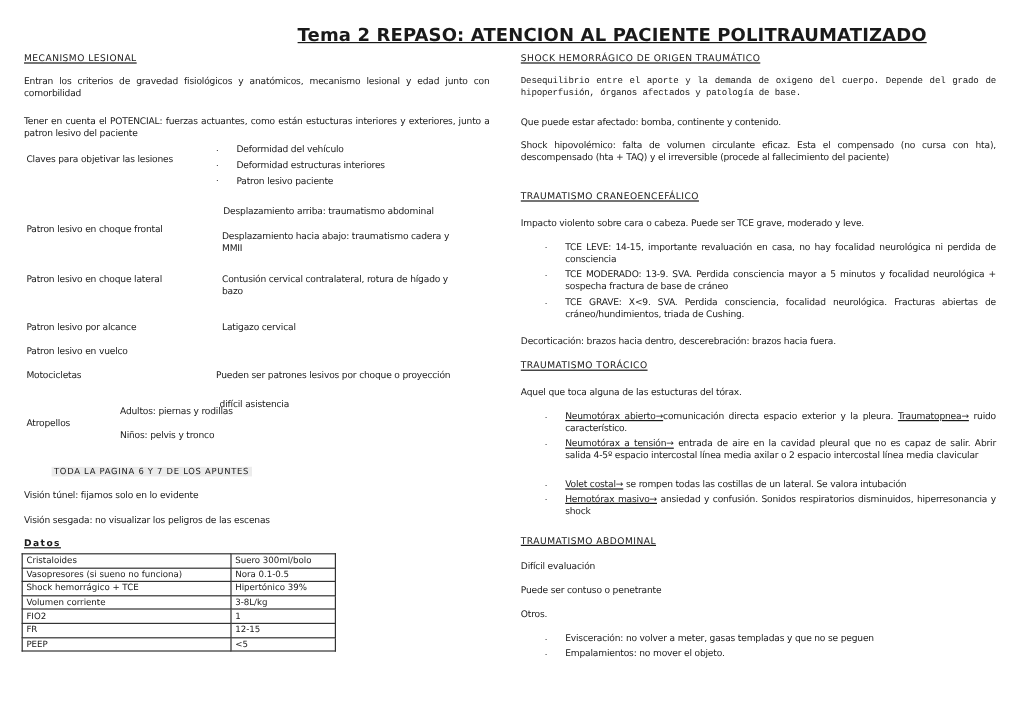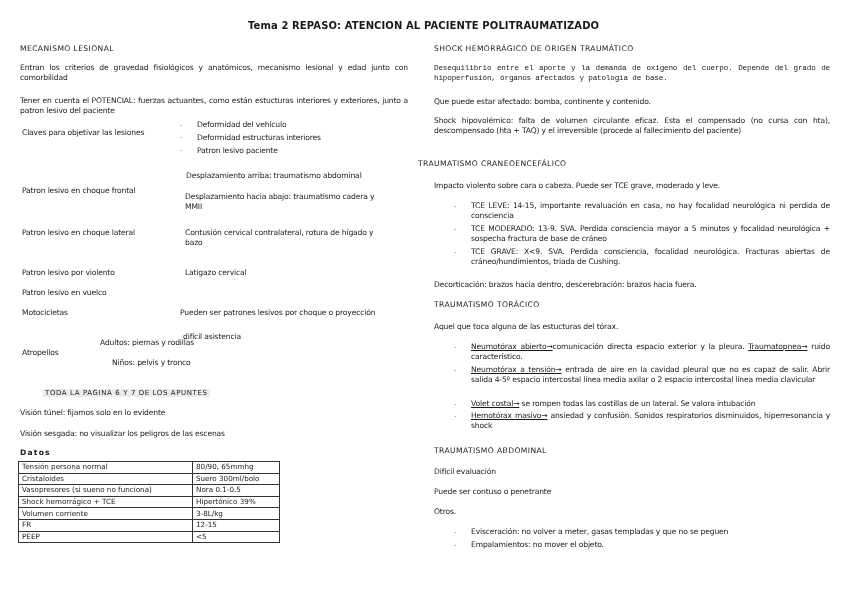--- a/index.html
+++ b/index.html
@@ -2,22 +2,22 @@
 <html><head>
 <meta charset="utf-8">
 <style>
   html, body { margin:0; padding:0; background:#ffffff; }
   body { width:848px; height:599px; position:relative; overflow:hidden;
          font-family:"DejaVu Sans", sans-serif; color:#1a1a1a; }
   .abs { position:absolute; white-space:nowrap; }
   .t { font-size:7.6px; letter-spacing:-0.15px; line-height:10px; }
   .wrap { white-space:normal; }
   .just { text-align:justify; }
-  .title { font-family:"DejaVu Sans", sans-serif; font-weight:bold; font-size:10px; letter-spacing:0.1px; }
-  .h { font-size:7.6px; letter-spacing:0.4px; text-transform:uppercase; }
+  .title { font-family:"DejaVu Sans", sans-serif; font-weight:bold; font-size:15px; letter-spacing:0.1px;text-decoration:underline; }
+  .h { font-size:7.6px; text-decoration:underline; letter-spacing:0.4px; text-transform:uppercase; }
   .hl { background:#ececec; padding:0 2px; font-size:7px; letter-spacing:0.6px; }
   .bul { position:absolute; font-size:7px; }
   .u { text-decoration:underline; }
   table.datos { position:absolute; left:18px; top:461px; border-collapse:collapse; width:262px; }
   table.datos td { border:1px solid #333; font-size:7.2px; height:10.6px; padding:0 3px; line-height:10px; white-space:nowrap; }
   table.datos td.v { width:80px; }
 </style>
 </head>
 <body>
 
@@ -35,78 +35,78 @@
 <div class="abs t" style="left:197px;top:133px;">Deformidad estructuras interiores</div>
 <div class="abs t" style="left:197px;top:146px;">Patron lesivo paciente</div>
 
 <div class="abs t" style="left:22px;top:186px;">Patron lesivo en choque frontal</div>
 <div class="abs t" style="left:186px;top:171px;">Desplazamiento arriba: traumatismo abdominal</div>
 <div class="abs t wrap" style="left:185px;top:192px;width:200px;">Desplazamiento hacia abajo: traumatismo cadera y MMII</div>
 
 <div class="abs t" style="left:22px;top:228px;">Patron lesivo en choque lateral</div>
 <div class="abs t wrap" style="left:185px;top:228px;width:195px;">Contusión cervical contralateral, rotura de hígado y bazo</div>
 
-<div class="abs t" style="left:22px;top:268px;">Patron lesivo por violento</div>
+<div class="abs t" style="left:22px;top:268px;">Patron lesivo por alcance</div>
 <div class="abs t" style="left:185px;top:268px;">Latigazo cervical</div>
 
 <div class="abs t" style="left:22px;top:288px;">Patron lesivo en vuelco</div>
 <div class="abs t" style="left:183px;top:288px;margin-top:44px;">difícil asistencia</div>
 
 <div class="abs t" style="left:22px;top:308px;">Motocicletas</div>
 <div class="abs t" style="left:180px;top:308px;">Pueden ser patrones lesivos por choque o proyección</div>
 
 <div class="abs t" style="left:22px;top:348px;">Atropellos</div>
 <div class="abs t" style="left:100px;top:338px;">Adultos: piernas y rodillas</div>
-<div class="abs t" style="left:100px;top:358px;margin-left:12px;">Niños: pelvis y tronco</div>
+<div class="abs t" style="left:100px;top:358px;">Niños: pelvis y tronco</div>
 
 <div class="abs hl" style="left:19px;top:389px;margin-left:24px;">TODA LA PAGINA 6 Y 7 DE LOS APUNTES</div>
 <div class="abs t" style="left:20px;top:408px;">Visión túnel: fijamos solo en lo evidente</div>
 <div class="abs t" style="left:20px;top:429px;">Visión sesgada: no visualizar los peligros de las escenas</div>
 
 <div class="abs h" style="left:20px;top:448px;font-weight:bold;letter-spacing:1.2px;text-transform:none;">Datos</div>
 
 <table class="datos">
   <tbody>
-    <tr>
-        <td>Tensión persona normal</td>
-        <td class="v">80/90, 65mmhg</td>
-      </tr>
     <tr>
         <td>Cristaloides</td>
         <td class="v">Suero 300ml/bolo</td>
       </tr>
     <tr>
         <td>Vasopresores (si sueno no funciona)</td>
         <td class="v">Nora 0.1-0.5</td>
       </tr>
     <tr>
         <td>Shock hemorrágico + TCE</td>
         <td class="v">Hipertónico 39%</td>
       </tr>
     <tr>
         <td>Volumen corriente</td>
         <td class="v">3-8L/kg</td>
       </tr>
     <tr>
+        <td>FIO2</td>
+        <td class="v">1</td>
+      </tr>
+    <tr>
         <td>FR</td>
         <td class="v">12-15</td>
       </tr>
     <tr>
         <td>PEEP</td>
         <td class="v">&lt;5</td>
       </tr>
   </tbody>
 </table>
 
 <div class="abs h" style="left:434px;top:44px;">SHOCK HEMORRÁGICO DE ORIGEN TRAUMÁTICO</div>
 <div class="abs t wrap just" style="left:434px;top:63px;width:396px;font-family:Liberation Mono, monospace;">Desequilibrio entre el aporte y la demanda de oxigeno del cuerpo. Depende del grado de hipoperfusión, órganos afectados y patología de base.</div>
 <div class="abs t" style="left:434px;top:97px;">Que puede estar afectado: bomba, continente y contenido.</div>
 <div class="abs t wrap just" style="left:434px;top:116px;width:396px;">Shock hipovolémico: falta de volumen circulante eficaz. Esta el compensado (no cursa con hta), descompensado (hta + TAQ) y el irreversible (procede al fallecimiento del paciente)</div>
 
-<div class="abs h" style="left:418px;top:159px;">TRAUMATISMO CRANEOENCEFÁLICO</div>
+<div class="abs h" style="left:434px;top:159px;">TRAUMATISMO CRANEOENCEFÁLICO</div>
 <div class="abs t" style="left:434px;top:181px;">Impacto violento sobre cara o cabeza. Puede ser TCE grave, moderado y leve.</div>
 
 <span class="bul" style="left:454px;top:201px;">.</span>
 <div class="abs t wrap just" style="left:471px;top:201px;width:359px;">TCE LEVE: 14-15, importante revaluación en casa, no hay focalidad neurológica ni perdida de consciencia</div>
 <span class="bul" style="left:454px;top:224px;">.</span>
 <div class="abs t wrap just" style="left:471px;top:224px;width:359px;">TCE MODERADO: 13-9. SVA. Perdida consciencia mayor a 5 minutos y focalidad neurológica + sospecha fractura de base de cráneo</div>
 <span class="bul" style="left:454px;top:247px;">.</span>
 <div class="abs t wrap just" style="left:471px;top:247px;width:359px;">TCE GRAVE: X&lt;9. SVA. Perdida consciencia, focalidad neurológica. Fracturas abiertas de cráneo/hundimientos, triada de Cushing.</div>
 
 <div class="abs t" style="left:434px;top:280px;">Decorticación: brazos hacia dentro, descerebración: brazos hacia fuera.</div>

